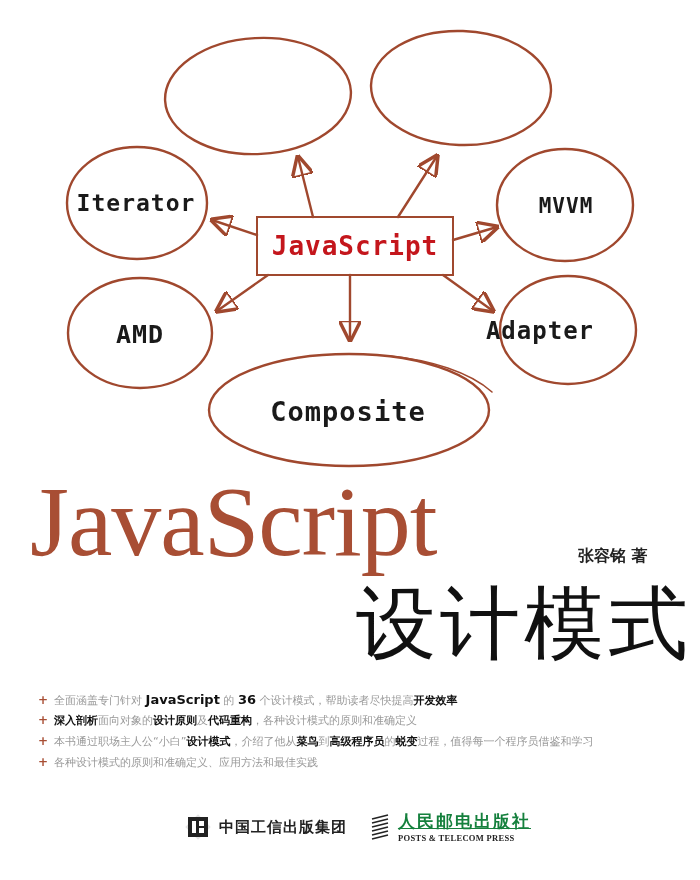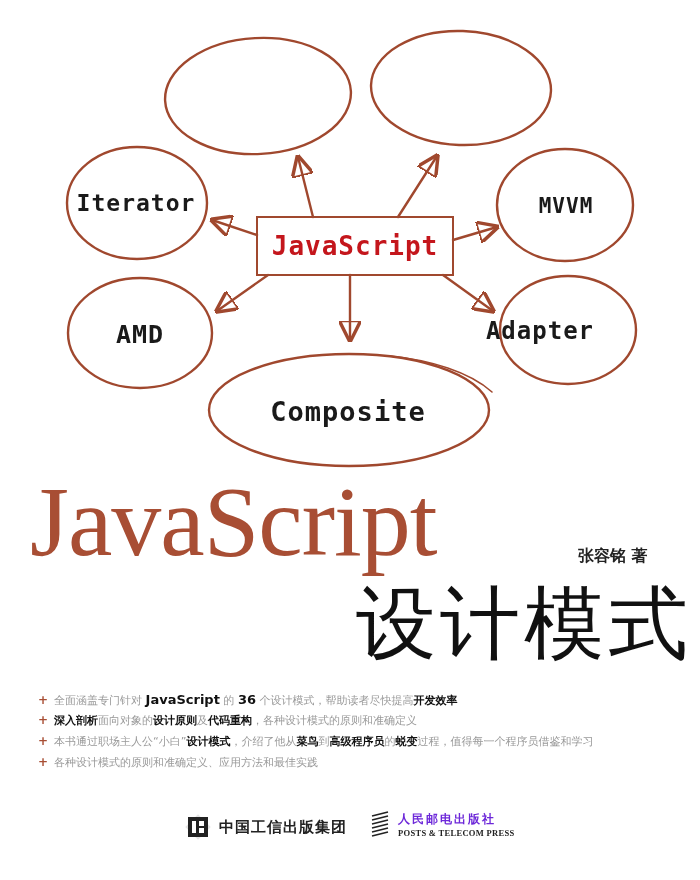--- a/index.html
+++ b/index.html
@@ -33,21 +33,21 @@
     .feature .plus { color: #a84e34; font-weight: bold; margin-right: 6px; font-size: 12px; }
     .feature b { color: #111; }
     .feature .big { font-size: 13px; }
     .publishers { position: absolute; top: 808px; left: 0; width: 700px; height: 40px; }
     .pub1 { position: absolute; left: 185px; top: 6px; display: flex; align-items: center; }
     .pub1 .logo { width: 26px; height: 26px; position: relative; margin-right: 8px; }
     .pub1 .name { font-size: 15px; font-weight: bold; color: #222; letter-spacing: 1px; }
     .pub2 { position: absolute; left: 370px; top: 2px; display: flex; align-items: center; }
     .pub2 .logo { width: 20px; height: 28px; margin-right: 8px; }
     .pub2 .text { display: flex; flex-direction: column; }
-    .pub2 .name { font-size: 12px; font-weight: bold; color: #6d28d9; letter-spacing: 2px; font-family: "DejaVu Serif", serif; }
+    .pub2 .name { font-size: 17px; font-weight: bold; color: #15803d; letter-spacing: 2px; font-family: "DejaVu Serif", serif; text-decoration: underline; }
     .pub2 .en { font-size: 8.5px; font-weight: bold; color: #222; font-family: "Liberation Serif", serif; letter-spacing: 0.3px; }
   </style>
 </head>
 <body>
 
 <div class="diagram">
   <svg width="700" height="470" viewBox="0 0 700 470">
     <defs>
       <marker id="arrow" viewBox="0 0 10 10" refX="9" refY="5" markerWidth="9" markerHeight="9" orient="auto-start-reverse">
         <path d="M0,0 L10,5 L0,10 z" fill="none" stroke="#a0482e" stroke-width="1.6"></path>

